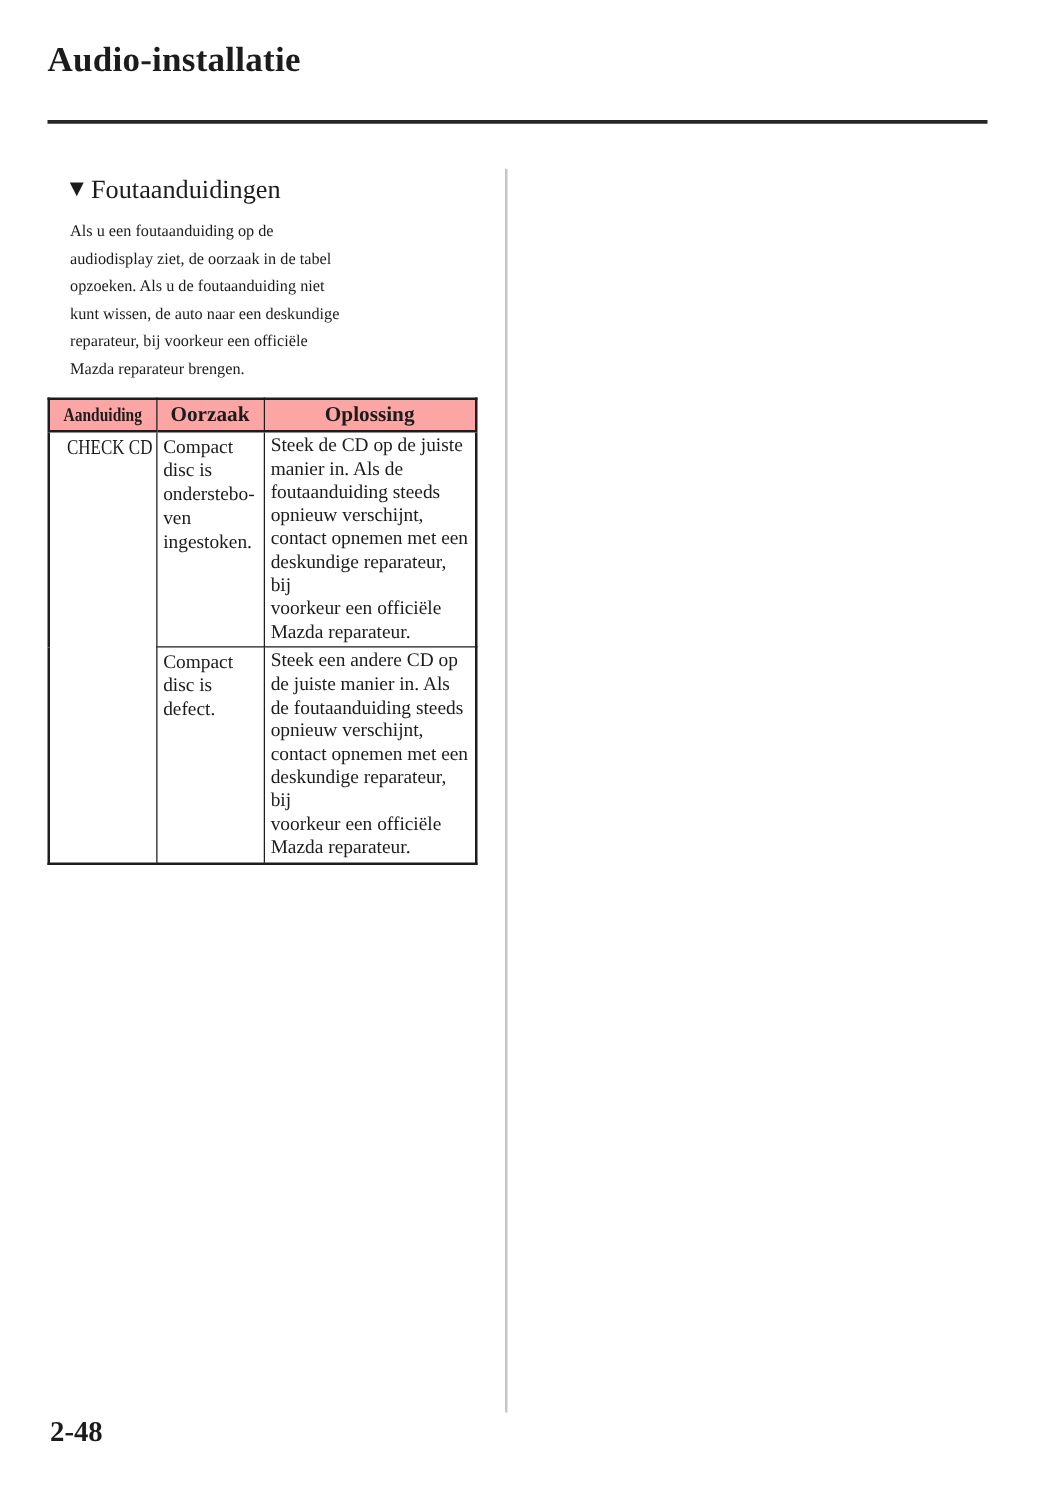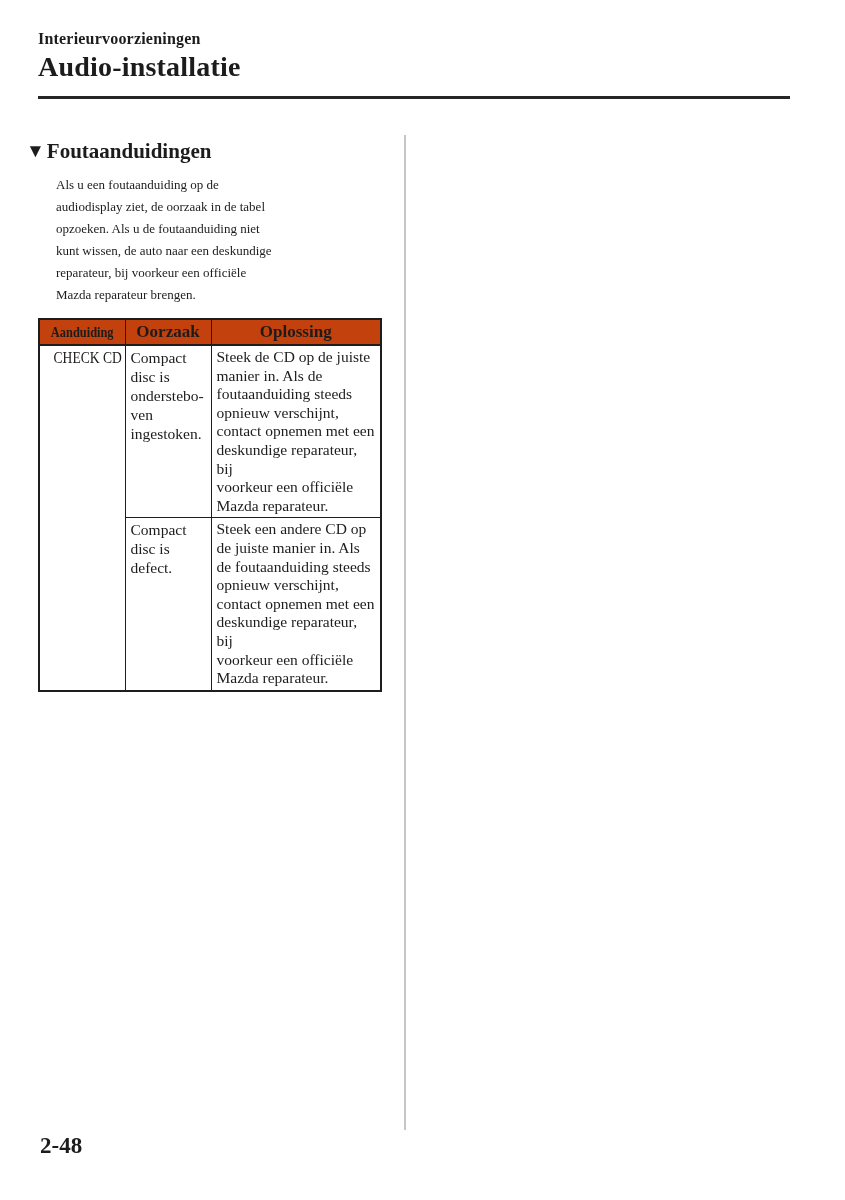--- a/index.html
+++ b/index.html
@@ -53,23 +53,23 @@
     left: 404px;
     top: 135px;
     width: 2px;
     height: 995px;
     background: #c6c6c6;
   }
 
   
   .section-heading {
     position: absolute;
-    left: 26px;
+    left: 52px;
     top: 139px;
-    font-weight: bold;
+    font-weight: normal;
     font-size: 21px;
     line-height: 24px;
     white-space: nowrap;
   }
   .section-heading .tri {
     font-size: 19px;
     margin-right: 2px;
     position: relative;
     top: -1px;
   }
@@ -96,21 +96,21 @@
   .err-table col.c1 { width: 86px; }
   .err-table col.c2 { width: 86px; }
   .err-table col.c3 { width: 170px; }
   .err-table th, .err-table td {
     border: 1px solid #1d1d1d;
     padding: 2px 5px;
     vertical-align: top;
   }
   .err-table { border: 2px solid #1d1d1d; }
   .err-table thead th {
-    background: #c2410c;
+    background: #fca5a5;
     font-weight: bold;
     text-align: center;
     font-size: 17px;
     padding: 2px 2px;
     border-bottom: 2px solid #1d1d1d;
   }
   .condensed {
     display: inline-block;
     transform: scaleX(0.8);
     transform-origin: center;
@@ -143,21 +143,20 @@
     left: 40px;
     top: 1133px;
     font-weight: bold;
     font-size: 23px;
   }
 </style>
 </head>
 <body>
 
 <div class="header">
-  <div class="eyebrow">Interieurvoorzieningen</div>
   <div class="page-title">Audio-installatie</div>
 </div>
 <div class="header-rule"></div>
 
 <div class="col-divider"></div>
 
 <div class="section-heading">
   <span class="tri">▼</span><span>Foutaanduidingen</span>
 </div>
 

